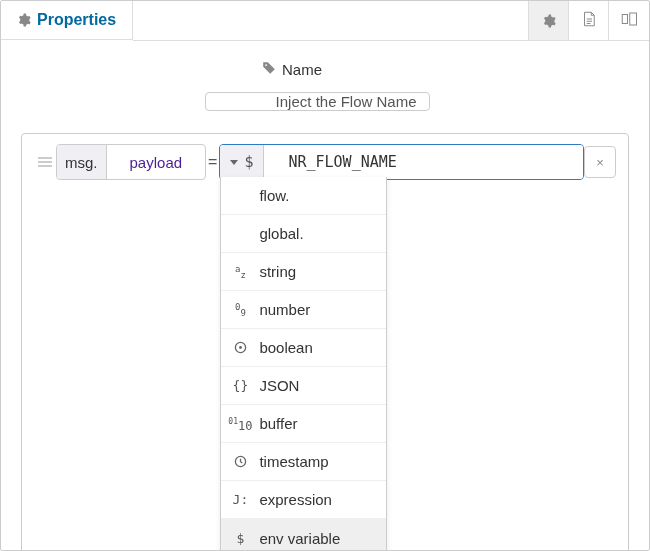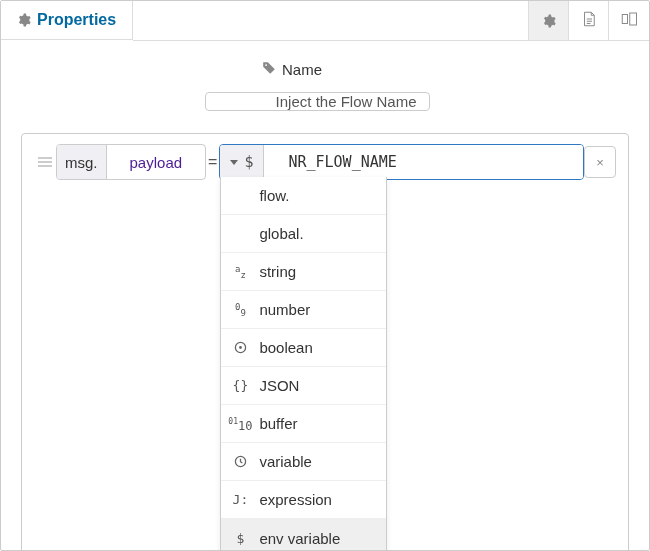--- a/index.html
+++ b/index.html
@@ -181,21 +181,21 @@
               </span>
               <span>buffer</span>
             </div>
             <div class="dd-item">
               <span class="dd-glyph">
                 <svg viewBox="0 0 14 14">
                   <circle cx="7" cy="7" r="5.5"></circle>
                   <path d="M7 4v3.2l2 1.4"></path>
                 </svg>
               </span>
-              <span>variable</span>
+              <span>timestamp</span>
             </div>
             <div class="dd-item">
               <span class="dd-glyph">J:</span>
               <span>expression</span>
             </div>
             <div class="dd-item selected">
               <span class="dd-glyph">$</span>
               <span>env variable</span>
             </div>
           </div>

